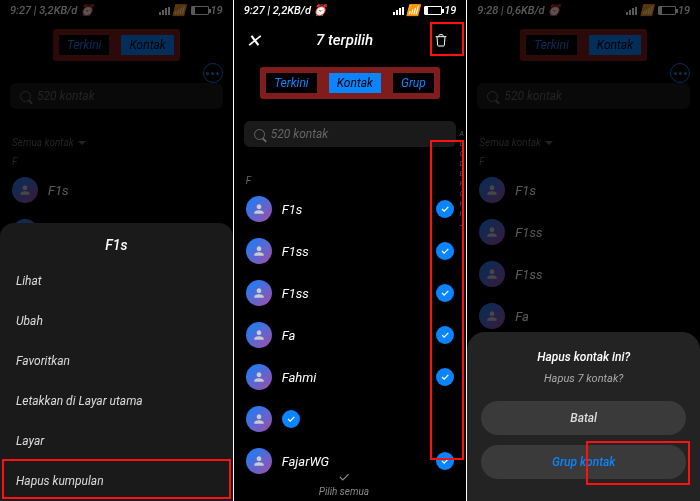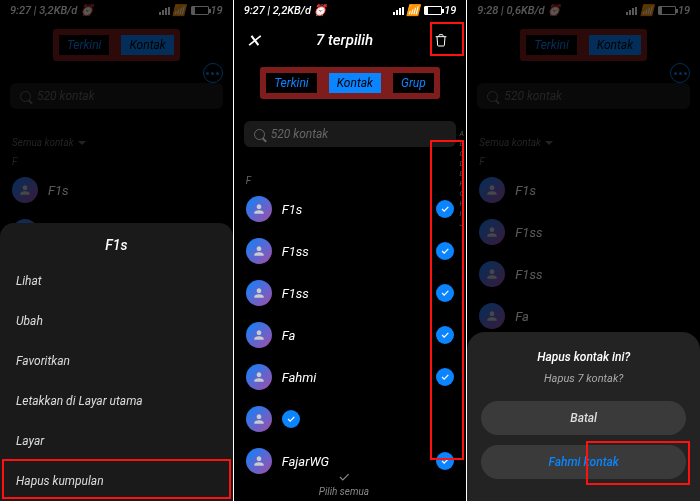--- a/index.html
+++ b/index.html
@@ -388,17 +388,17 @@
           </svg>
         </div>
         <span class="cname">Fahmi</span>
       </div>
   </div>
   <div class="dialog">
     <h3>Hapus kontak ini?</h3>
     <p>Hapus 7 kontak?</p>
     <div class="dlg-btns">
       <div class="dlg-btn btn-cancel">Batal</div>
-      <div class="dlg-btn btn-delete">Fahmi kontak</div>
+      <div class="dlg-btn btn-delete">Grup kontak</div>
     </div>
   </div>
   <div class="hl" style="right:10px; bottom:16px; width:104px; height:44px;"></div>
 </div>
 
 </body></html>

